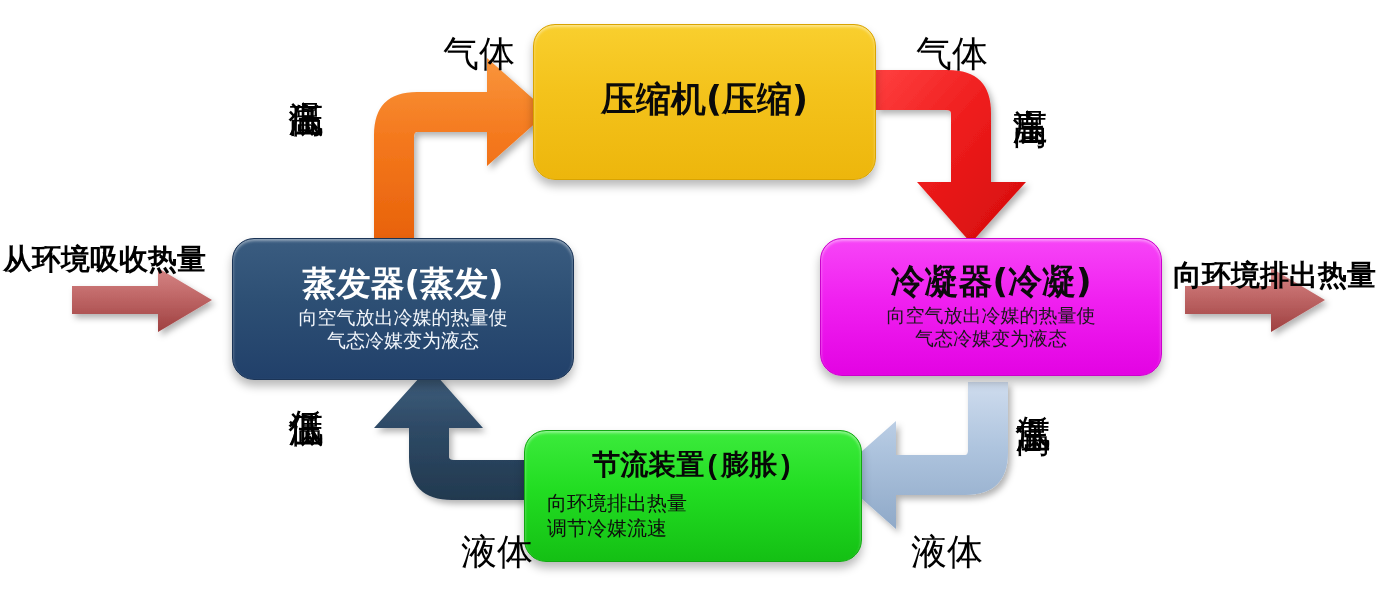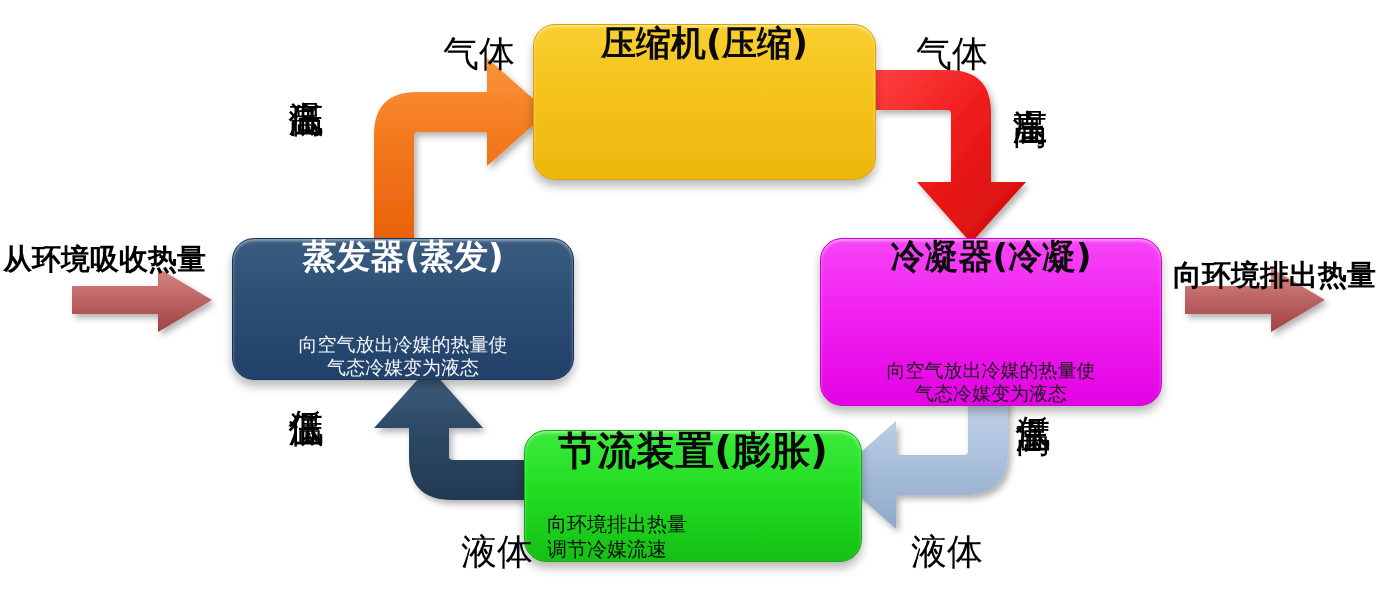--- a/index.html
+++ b/index.html
@@ -17,21 +17,21 @@
   }
 
   
   .box{
     position:absolute;
     border-radius:22px;
     box-sizing:border-box;
     display:flex;
     flex-direction:column;
     align-items:center;
-    justify-content:space-between;
+    justify-content:center;
     text-align:center;
     box-shadow:0 6px 10px rgba(0,0,0,.28), inset 0 2px 3px rgba(255,255,255,.45);
     z-index:6;
   }
   .box .title{
     font-weight:bold;
     letter-spacing:0px;
     line-height:1.05;
     white-space:nowrap;
   }
@@ -54,35 +54,35 @@
   #box-evaporator{
     left:232px; top:238px; width:342px; height:142px;
     background:linear-gradient(180deg,#3a5c80 0%, #2d4f74 45%, #21406a 100%);
     border:1px solid #1b3456;
   }
   #box-evaporator .title{font-size:34px;color:#ffffff;margin-bottom:4px;}
   #box-evaporator .desc{font-size:19px;color:#f2f6fb;}
 
   
   #box-condenser{
-    left:820px; top:238px; width:342px; height:168px;
+    left:820px; top:238px; width:342px; height:138px;
     background:linear-gradient(180deg,#f745f7 0%, #f020f0 45%, #e303e3 100%);
     border:1px solid #cc00cc;
   }
   #box-condenser .title{font-size:34px;color:#0b0b0b;margin-bottom:4px;}
   #box-condenser .desc{font-size:19px;color:#191919;
     font-family:"DejaVu Serif","Liberation Serif",serif;}
 
   
   #box-throttle{
     left:524px; top:430px; width:338px; height:132px;
     background:linear-gradient(180deg,#3ceb3c 0%, #22dd22 45%, #14c014 100%);
     border:1px solid #12a812;
   }
-  #box-throttle .title{font-size:39px;color:#070707;margin-bottom:10px;}
+  #box-throttle .title{font-size:28px;color:#070707;margin-bottom:10px;font-family:Liberation Mono, monospace;}
   #box-throttle .desc{font-size:20px;color:#0d0d0d;text-align:left;align-self:flex-start;
     margin-left:22px;}
 
   
   .label{
     position:absolute;
     color:#000000;
     font-weight:bold;
     font-family:"DejaVu Sans","Liberation Sans",sans-serif;
     white-space:nowrap;

